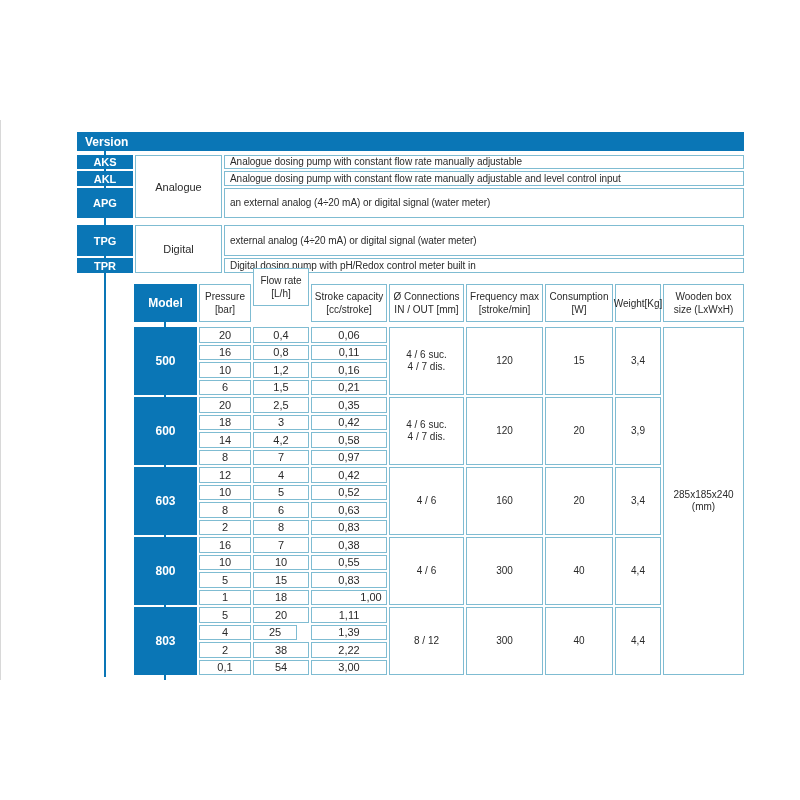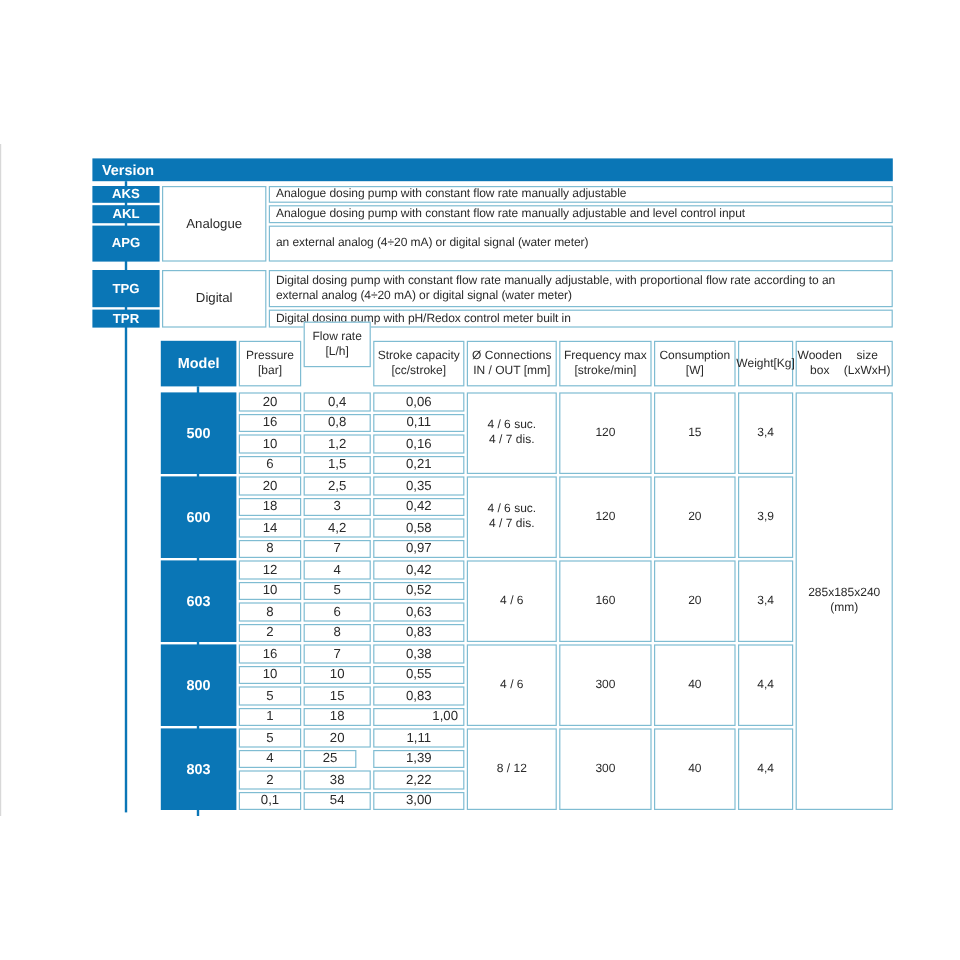--- a/index.html
+++ b/index.html
@@ -56,21 +56,20 @@
   <div class="abs cell desc" style="left:224px; top:155px; width:520px; height:14px;">
     <span>Analogue dosing pump with constant flow rate manually adjustable</span>
   </div>
   <div class="abs cell desc" style="left:224px; top:171px; width:520px; height:15px;">
     <span>Analogue dosing pump with constant flow rate manually adjustable and level control input</span>
   </div>
   <div class="abs cell desc" style="left:224px; top:188px; width:520px; height:30px; flex-direction:column; align-items:flex-start; justify-content:center;">
     <span>an external analog (4÷20 mA) or digital signal (water meter)</span>
   </div>
   <div class="abs cell desc" style="left:224px; top:225px; width:520px; height:31px; flex-direction:column; align-items:flex-start; justify-content:center;">
-    <span>Digital dosing pump with constant flow rate manually adjustable, with proportional flow rate according to an</span>
     <span>external analog (4÷20 mA) or digital signal (water meter)</span>
   </div>
   <div class="abs cell desc" style="left:224px; top:258px; width:520px; height:15px;">
     <span>Digital dosing pump with pH/Redox control meter built in</span>
   </div>
 </div>
 
 <div>
   <div class="vline" style="left:164px; top:322px; height:358px;"></div>
 
@@ -98,21 +97,21 @@
     <span>[stroke/min]</span>
   </div>
   <div class="abs cell hdr" style="left:545px; top:284px; width:68px; height:38px; flex-direction:column;">
     <span>Consumption</span>
     <span>[W]</span>
   </div>
   <div class="abs cell hdr" style="left:615px; top:284px; width:46px; height:38px; flex-direction:row;">
     <span>Weight</span>
     <span>[Kg]</span>
   </div>
-  <div class="abs cell hdr" style="left:663px; top:284px; width:81px; height:38px; ">
+  <div class="abs cell hdr" style="left:663px; top:284px; width:81px; height:38px; flex-direction:column;">
     <span>Wooden box</span>
     <span>size (LxWxH)</span>
   </div>
 
   <div class="abs cell" style="left:663px; top:327px; width:81px; height:348px; flex-direction:column;">
     <span>285x185x240</span>
     <span>(mm)</span>
   </div>
 
   <div id="model-groups">

